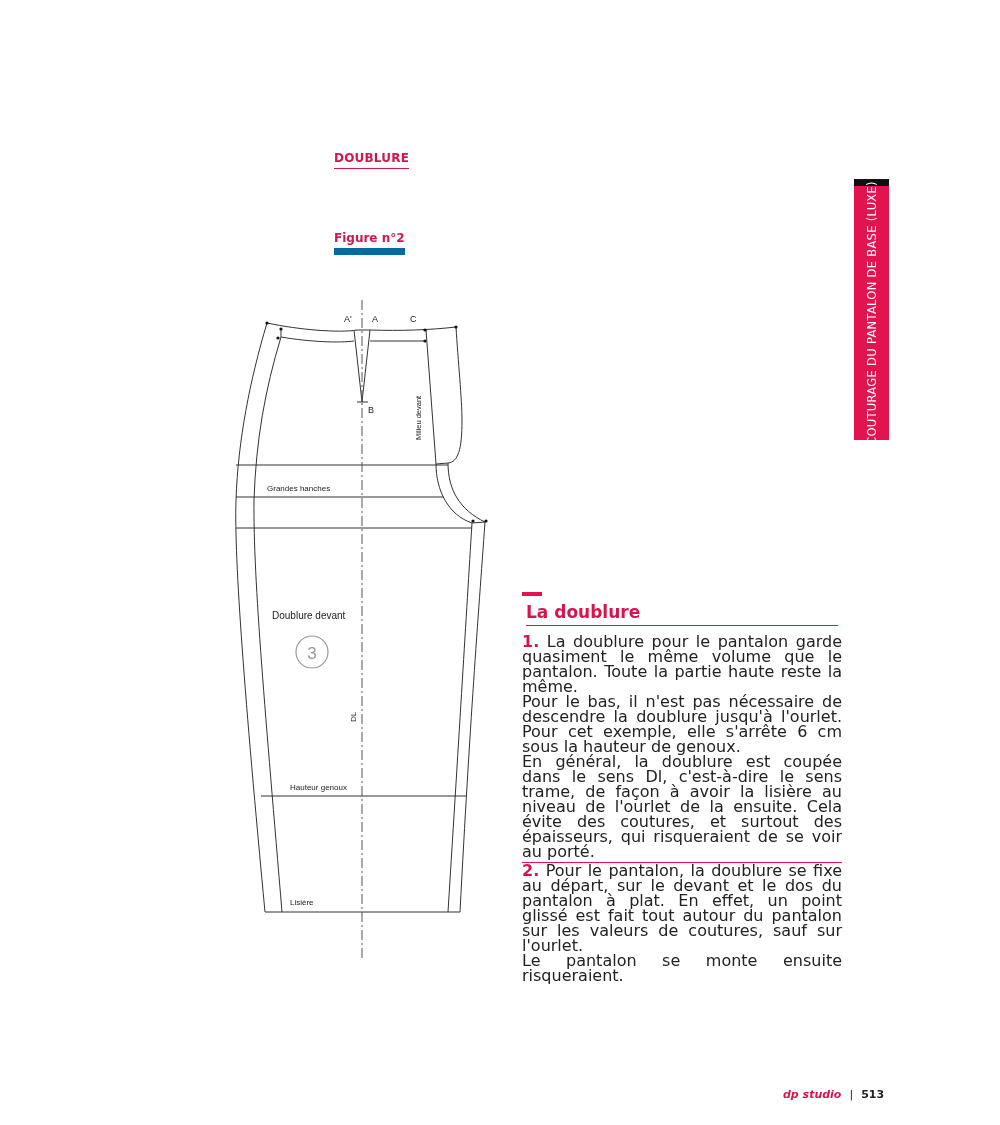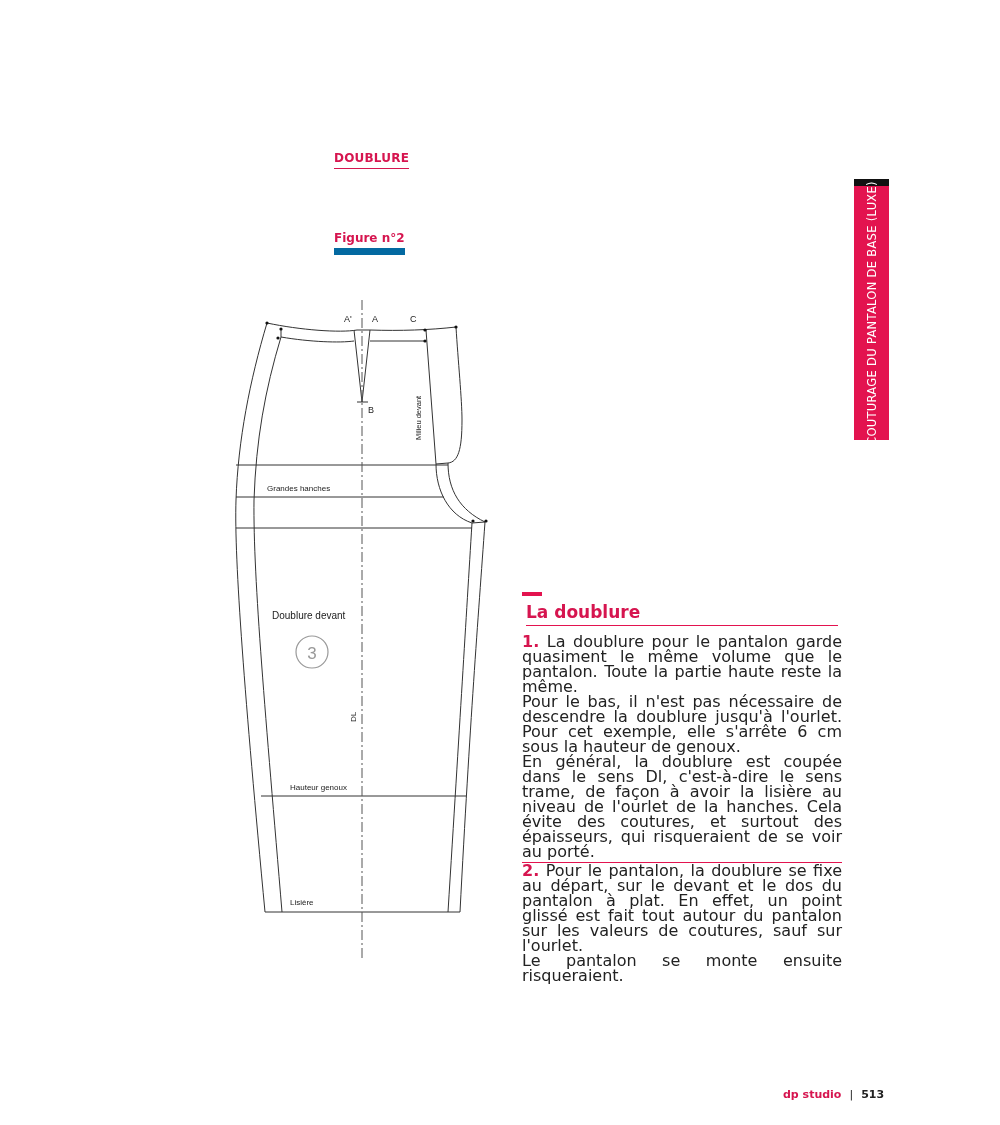--- a/index.html
+++ b/index.html
@@ -11,21 +11,21 @@
   .diagram { position:absolute; left:0; top:0; }
   .diagram text { font-family:"Liberation Sans", sans-serif; fill:#222; }
   .text-col { position:absolute; left:522px; top:592px; width:320px; }
   .text-col .bar { width:20px; height:4px; background:#e3134f; margin-bottom:6px; }
   .text-col h2 { margin:4px; font-size:17px; font-weight:bold; color:#d6154f; padding-bottom:3px; border-bottom:1px solid #e3134f; }
   .text-col p { margin:0; font-size:16px; line-height:15px; color:#222; text-align:justify; }
   .text-col .para { padding-top:4px; padding-bottom:3px; }
   .text-col .para2 { border-top:1px solid #e3134f; padding-top:0; }
   .num { color:#d6154f; font-weight:bold; }
   .footer { position:absolute; left:783px; top:1088px; font-size:11px; }
-  .footer .brand { color:#d6154f; font-weight:bold; }
+  .footer .brand { color:#d6154f; font-weight:bold;font-style:italic; }
   .footer .sep { margin:0 8px; color:#222; }
   .footer .page { color:#222; font-weight:bold;text-align:center; }
 </style>
 </head>
 <body>
 
 <div class="sec-title">DOUBLURE</div>
 <div class="fig-title">Figure n°2</div>
 
 <div class="side-tab">
@@ -91,21 +91,21 @@
   <text x="290" y="790" font-size="8">Hauteur genoux</text>
   <text x="290" y="905" font-size="8">Lisière</text>
 </svg>
 
 <div class="text-col">
   <div class="bar"></div>
   <h2>La doublure</h2>
   <div class="para">
     <p><span class="num">1.</span> <span>La doublure pour le pantalon garde quasiment le même volume que le pantalon. Toute la partie haute reste la même.</span></p>
     <p>Pour le bas, il n'est pas nécessaire de descendre la doublure jusqu'à l'ourlet. Pour cet exemple, elle s'arrête 6 cm sous la hauteur de genoux.</p>
-    <p>En général, la doublure est coupée dans le sens Dl, c'est-à-dire le sens trame, de façon à avoir la lisière au niveau de l'ourlet de la hanches. Cela évite des coutures, et surtout des épaisseurs, qui risqueraient de se voir au porté.</p>
+    <p>En général, la doublure est coupée dans le sens Dl, c'est-à-dire le sens trame, de façon à avoir la lisière au niveau de l'ourlet de la ensuite. Cela évite des coutures, et surtout des épaisseurs, qui risqueraient de se voir au porté.</p>
   </div>
   <div class="para2">
     <p><span class="num">2.</span> <span>Pour le pantalon, la doublure se fixe au départ, sur le devant et le dos du pantalon à plat. En effet, un point glissé est fait tout autour du pantalon sur les valeurs de coutures, sauf sur l'ourlet.</span></p>
     <p>Le pantalon se monte ensuite risqueraient.</p>
   </div>
 </div>
 
 <div class="footer">
   <span class="brand">dp studio</span><span class="sep">|</span><span class="page">513</span>
 </div>

